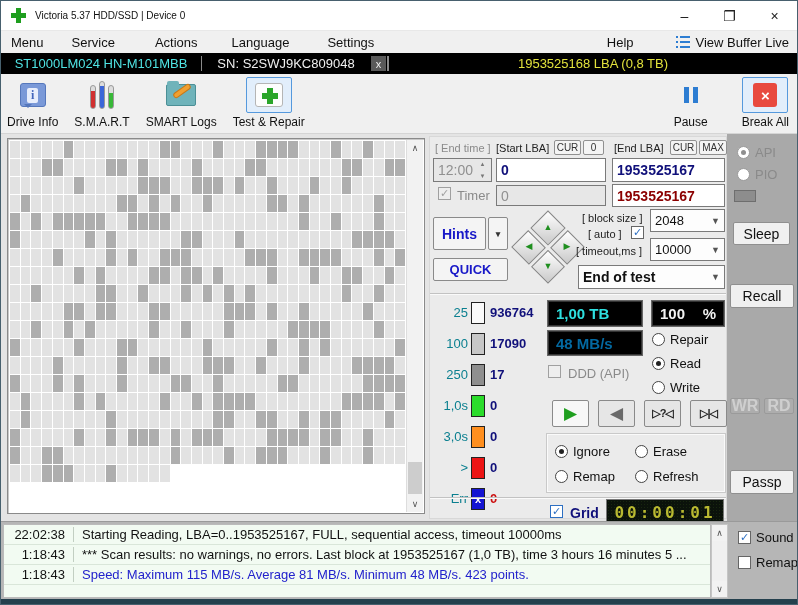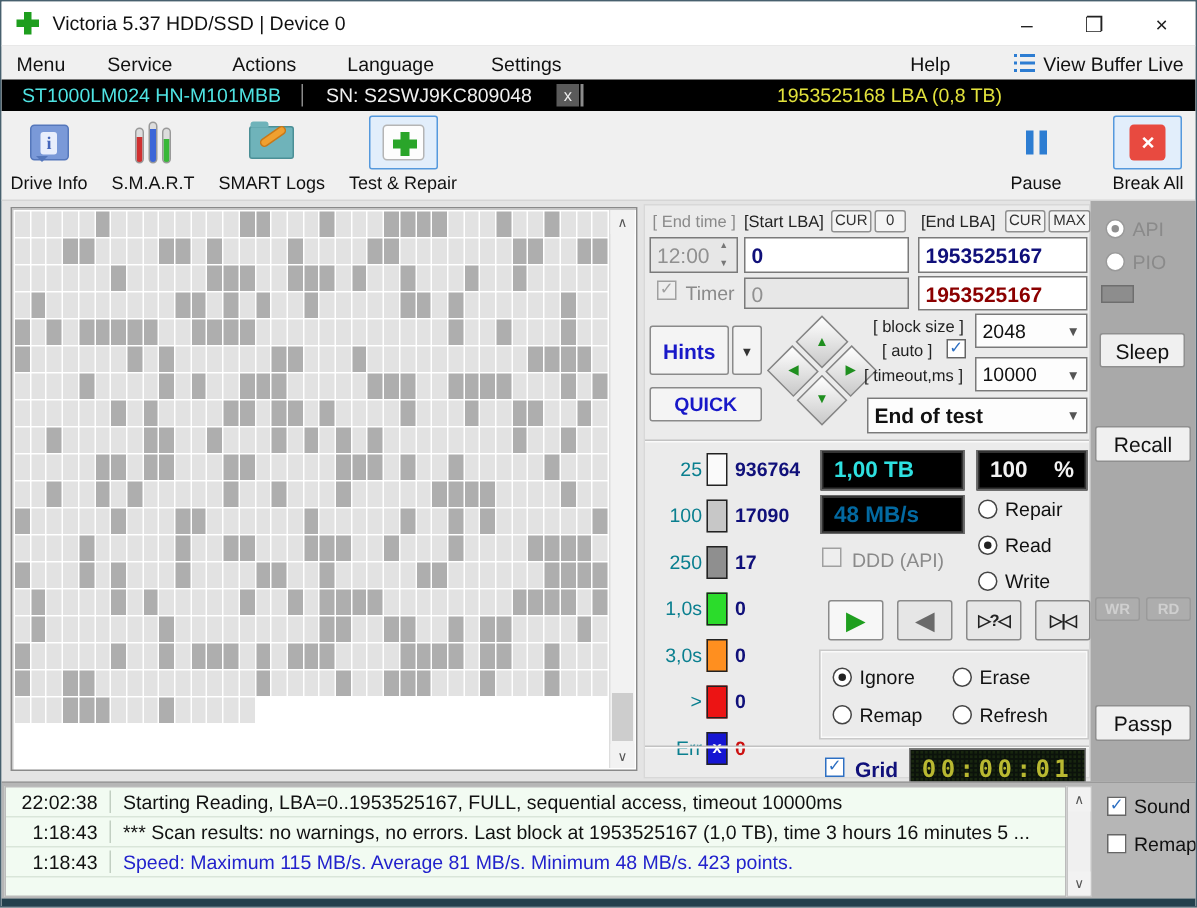--- a/index.html
+++ b/index.html
@@ -7,21 +7,21 @@
   body { font-family:"Liberation Sans", sans-serif; font-size:13px; background:#888; }
   #app { position:relative; width:798px; height:605px; background:#f0f0f0;
          border:1px solid #47606e; overflow:hidden; }
 
   
   .titlebar { position:absolute; left:0; top:0; width:100%; height:30px; background:#ffffff;
               display:flex; align-items:center; border-bottom:1px solid #e8e8e8;}
   .app-icon { width:15px; height:15px; margin:0 9px 0 10px; position:relative; }
   .app-icon::before { content:""; position:absolute; left:5px; top:0; width:5px; height:15px; background:#1e9e1e; }
   .app-icon::after  { content:""; position:absolute; left:0; top:5px; width:15px; height:5px; background:#1e9e1e; }
-  .title-text { font-size:13px; color:#111; }
+  .title-text { font-size:10px; color:#111; }
   .win-btns { margin-left:auto; display:flex; height:30px; }
   .win-btn { width:45px; height:30px; display:flex; align-items:center; justify-content:center;
              font-size:14px; color:#222; cursor:default; }
 
   
   .menubar { position:absolute; left:0; top:30px; width:100%; height:22px; background:#f0f0f0;
              display:flex; align-items:center; padding:0 8px 0 10px; }
   .menu-item { margin-right:40px; font-size:13px; color:#111; }
   .menu-item:nth-child(1){ margin-right:28px; }
   .menu-item:nth-child(2){ margin-right:40px; }
@@ -163,21 +163,21 @@
   .pb.play { background:#f7f7f7; color:#1f9f1f; font-size:17px; }
   .pb.back { color:#6a6a6a; font-size:17px; }
   .pb.txt { font-size:11px; color:#222; letter-spacing:-1px; font-weight:bold; }
 
   
   .strip { position:absolute; left:726px; top:0; width:72px; height:387px; background:#a9a9a9; }
   .strip .radio-item { color:#8a8a8a; position:absolute; }
   .led { position:absolute; left:7px; top:56px; width:22px; height:12px; background:#8d8d8d; border:1px solid #6e6e6e; }
   .sbtn { position:absolute; background:#f0f0f0; border:1px solid #8f8f8f; border-radius:2px; color:#111;
           display:flex; align-items:center; justify-content:center; font-size:14px; }
-  .sbtn.disabled { background:#adadad; color:#cfcfcf; border-color:#9a9a9a; font-size:10px; font-weight:bold; }
+  .sbtn.disabled { background:#adadad; color:#cfcfcf; border-color:#9a9a9a; font-size:16px; font-weight:bold; }
 
   
   .logarea { position:absolute; left:0; top:520px; width:100%; height:78px; background:#b6b6b6; border-top:1px solid #9a9a9a; }
   .log-table { position:absolute; left:2px; top:2px; width:708px; height:74px; background:#f2fbf2; border:1px solid #bbb; }
   .log-row { display:flex; height:20px; border-bottom:1px solid #d9e6d9; align-items:center; }
   .log-time { width:70px; text-align:right; padding-right:8px; border-right:1px solid #c2cfc2; color:#111;
               font-size:13px; flex:none; }
   .log-text { padding-left:8px; font-size:13px; white-space:nowrap; overflow:hidden; }
   .log-scroll { position:absolute; left:710px; top:2px; width:17px; height:74px; background:#f0f0f0; border:1px solid #c5c5c5; }
   .log-side { position:absolute; left:727px; top:0; width:71px; height:78px; }

